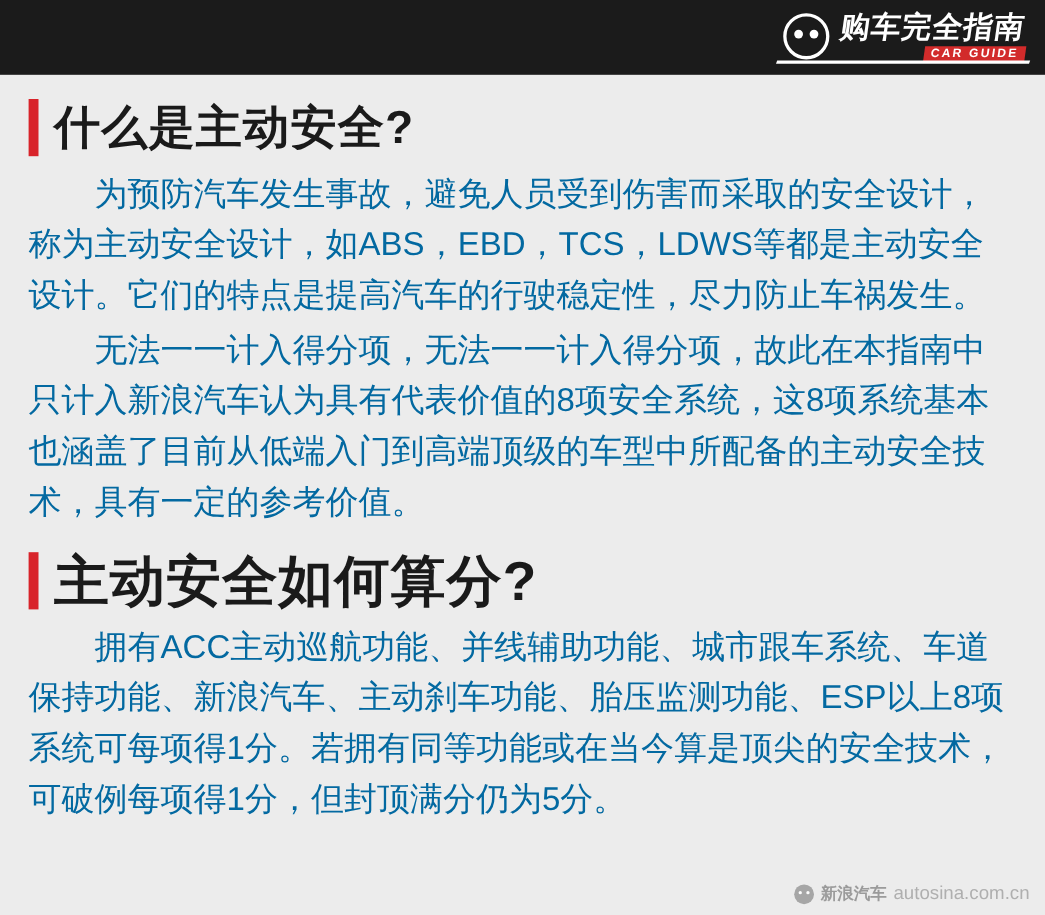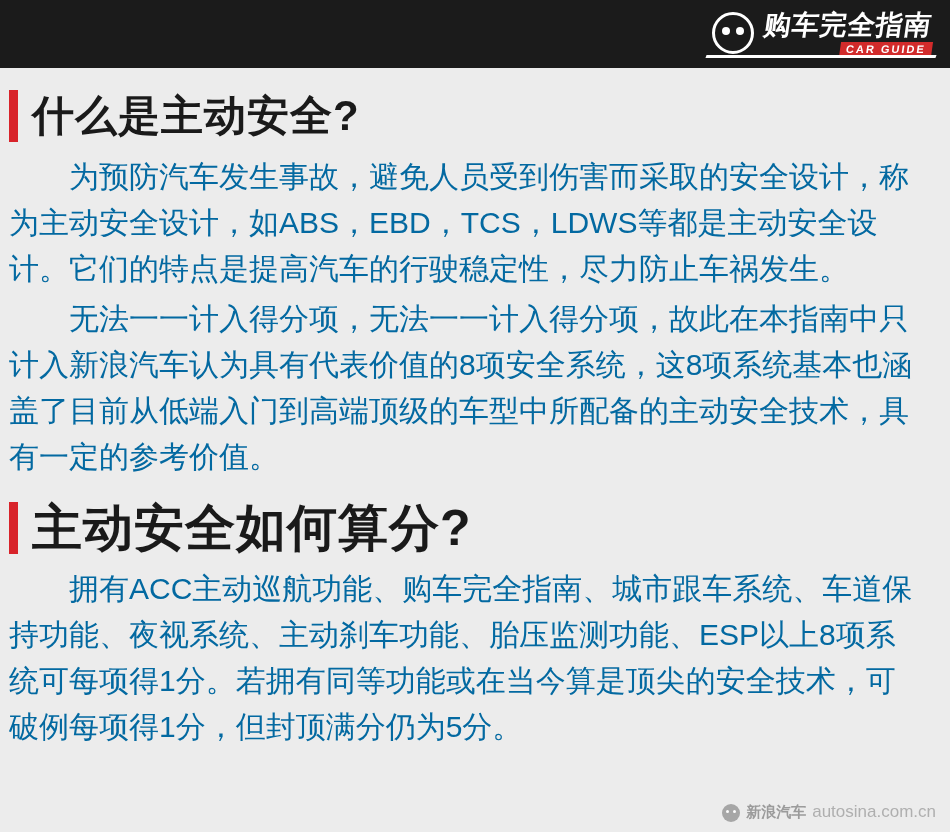--- a/index.html
+++ b/index.html
@@ -96,21 +96,21 @@
     right: 14px;
     bottom: 10px;
     width: 230px;
     height: 3px;
     background: #ffffff;
     transform: skewX(-20deg);
   }
 
   
   .content {
-    padding: 22px 26px 0 9px;
+    padding: 22px 26px 0 26px;
     box-sizing: border-box;
   }
   .section-heading {
     display: flex;
     align-items: stretch;
     margin: 0 0 12px 0;
   }
   .heading-bar {
     width: 9px;
     background: #d8232a;
@@ -215,21 +215,21 @@
       </div>
       <p class="para">为预防汽车发生事故，避免人员受到伤害而采取的安全设计，称为主动安全设计，如ABS，EBD，TCS，LDWS等都是主动安全设计。它们的特点是提高汽车的行驶稳定性，尽力防止车祸发生。</p>
       <p class="para">无法一一计入得分项，无法一一计入得分项，故此在本指南中只计入新浪汽车认为具有代表价值的8项安全系统，这8项系统基本也涵盖了目前从低端入门到高端顶级的车型中所配备的主动安全技术，具有一定的参考价值。</p>
     </div>
 
     <div class="section section-2">
       <div class="section-heading">
         <div class="heading-bar"></div>
         <div class="heading-text">主动安全如何算分?</div>
       </div>
-      <p class="para">拥有ACC主动巡航功能、购车完全指南、城市跟车系统、车道保持功能、夜视系统、主动刹车功能、胎压监测功能、ESP以上8项系统可每项得1分。若拥有同等功能或在当今算是顶尖的安全技术，可破例每项得1分，但封顶满分仍为5分。</p>
+      <p class="para">拥有ACC主动巡航功能、并线辅助功能、城市跟车系统、车道保持功能、新浪汽车、主动刹车功能、胎压监测功能、ESP以上8项系统可每项得1分。若拥有同等功能或在当今算是顶尖的安全技术，可破例每项得1分，但封顶满分仍为5分。</p>
     </div>
 
   </div>
 
   <div class="watermark">
     <div class="wm-logo"></div>
     <div class="wm-name">新浪汽车</div>
     <div class="wm-url">autosina.com.cn</div>
   </div>
 

